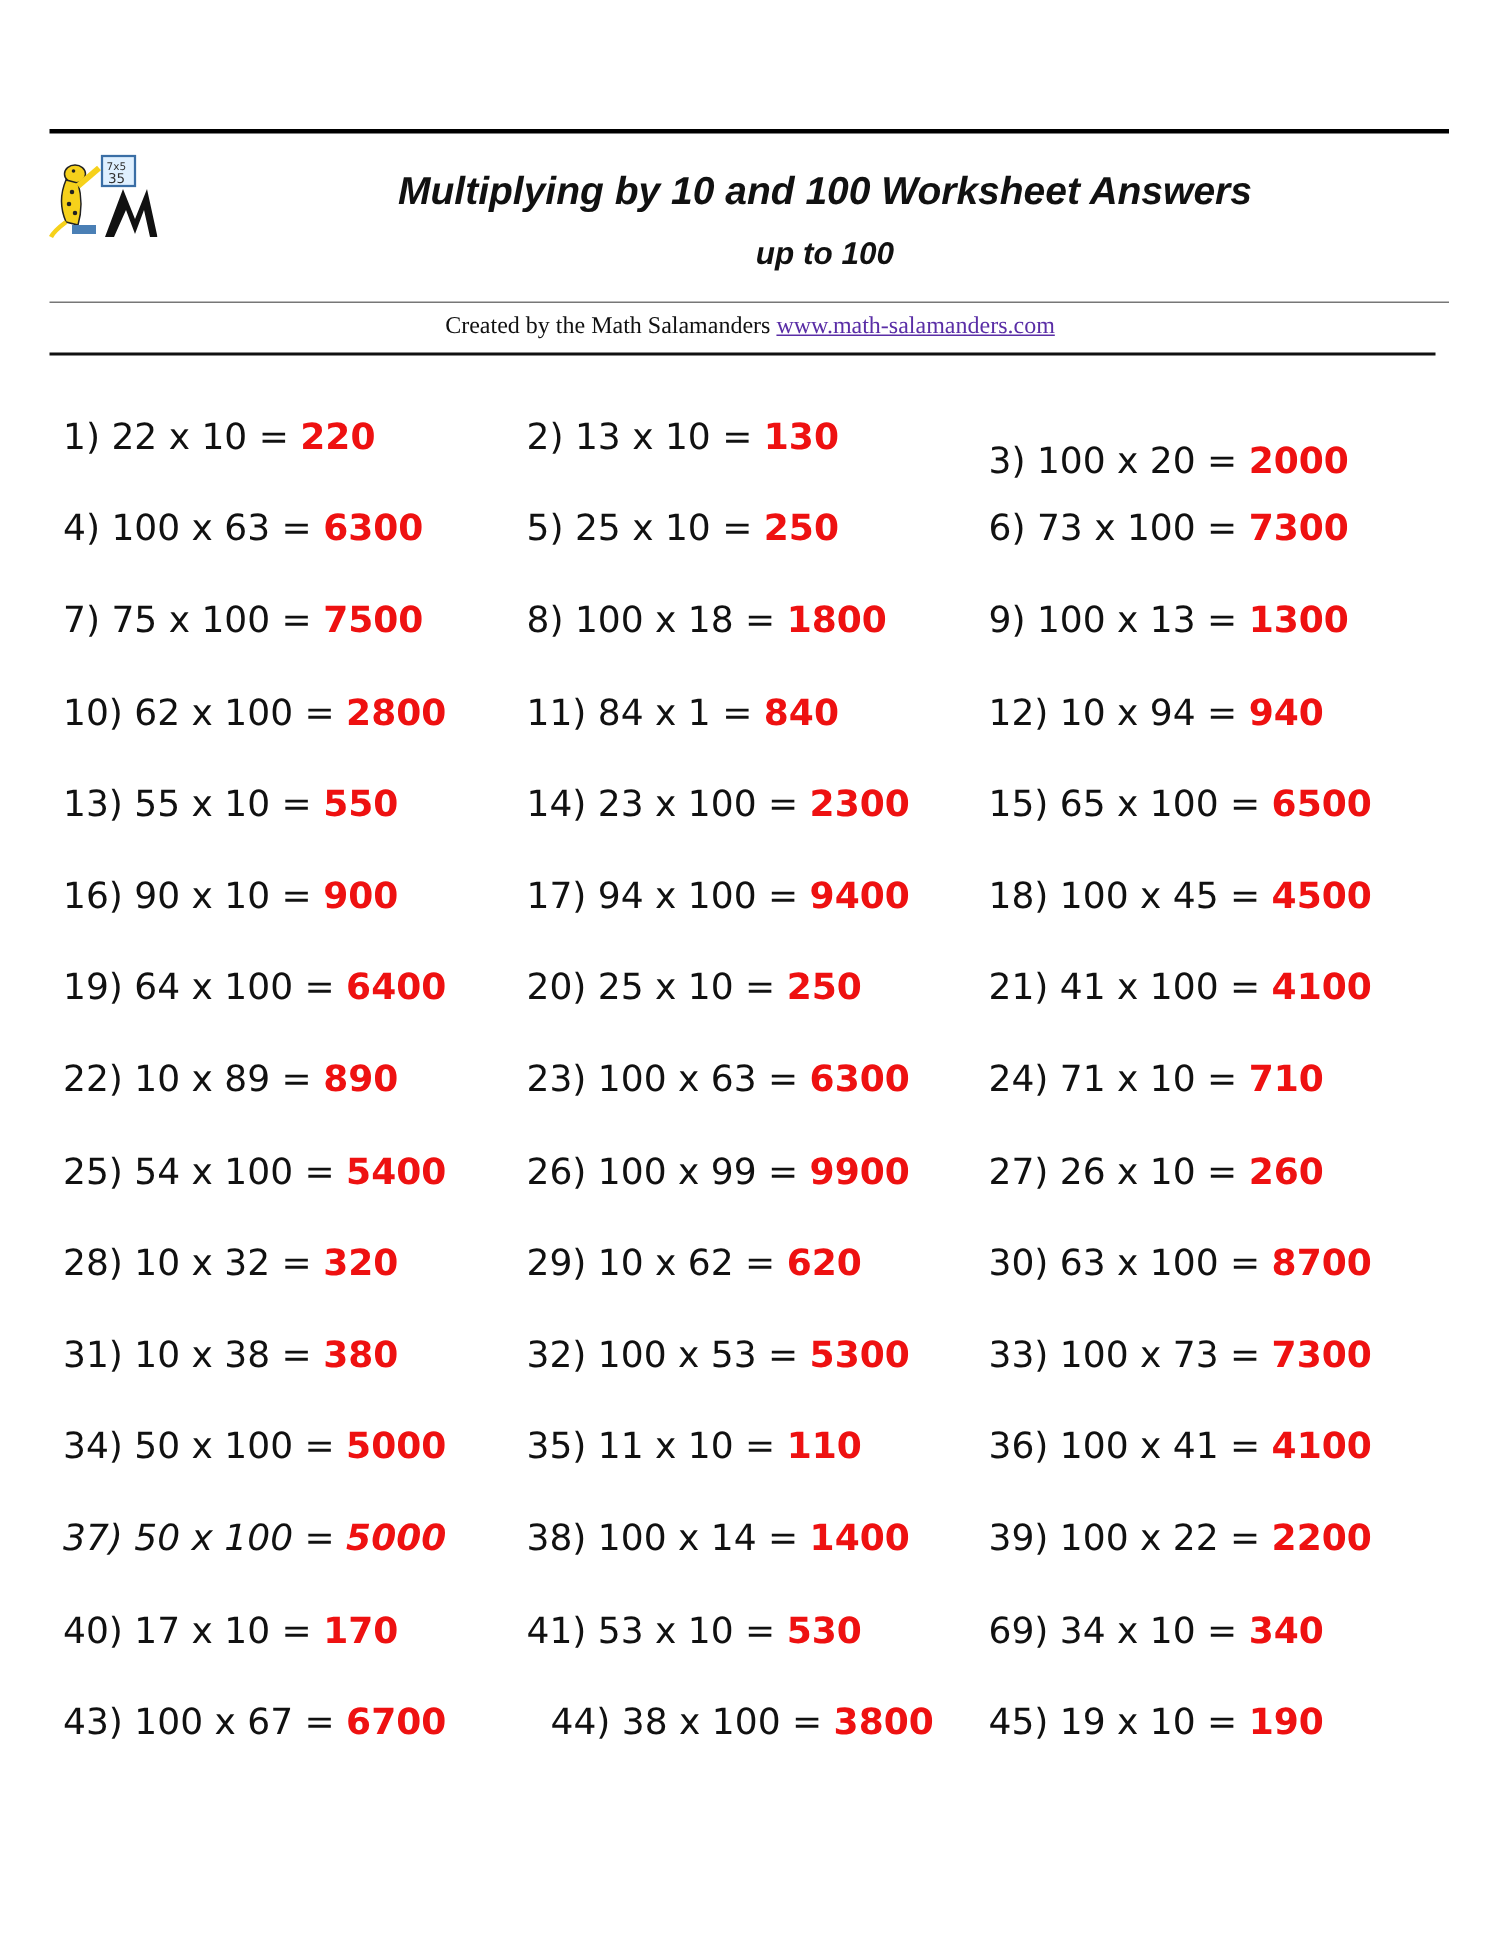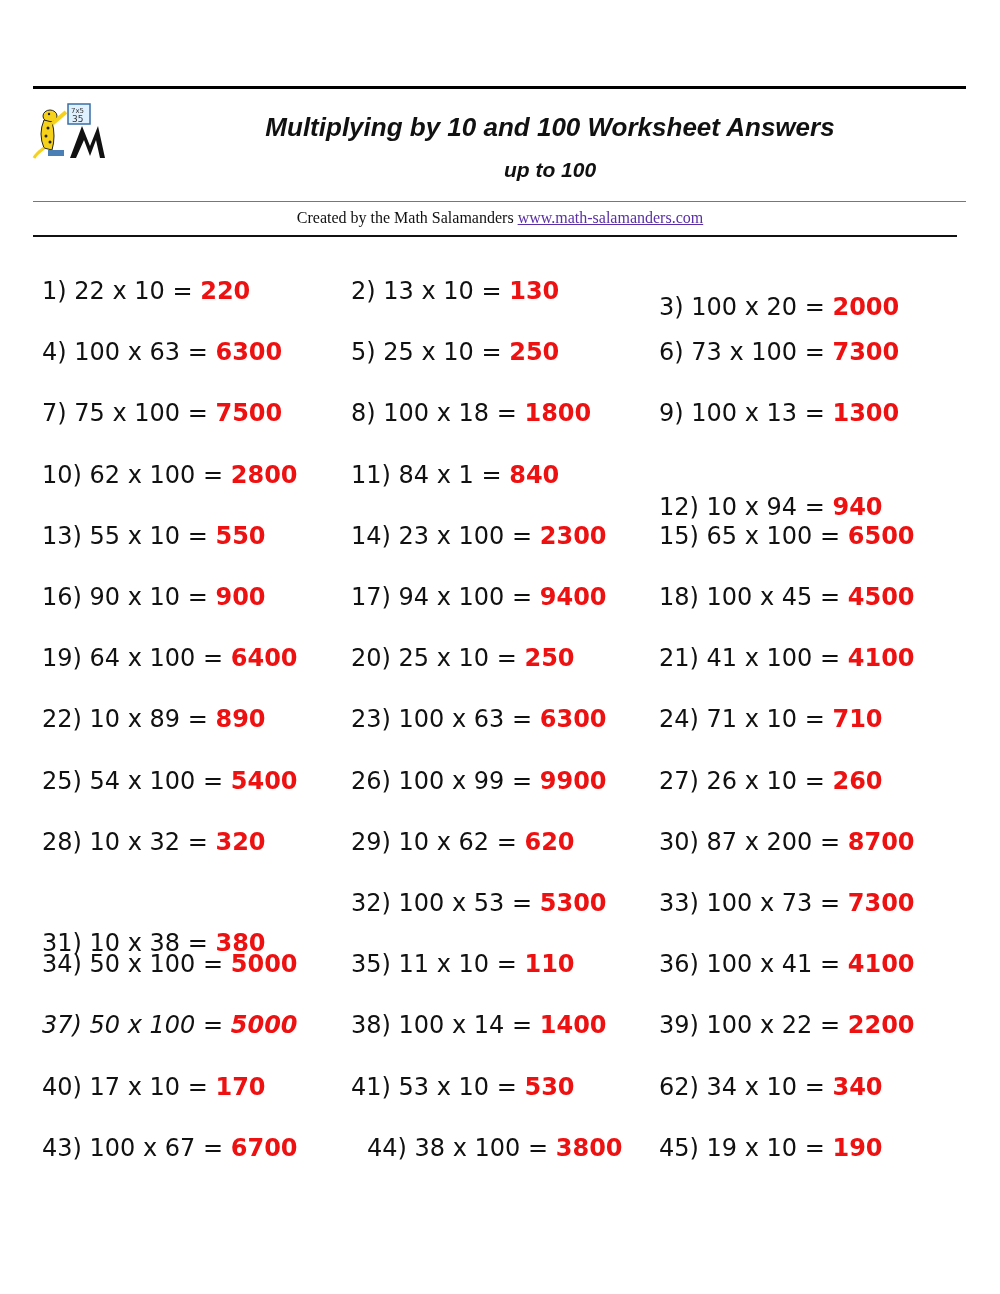--- a/index.html
+++ b/index.html
@@ -74,47 +74,47 @@
     <div class="problem" style="left: 309px; top: 0px;"><span>2)</span> <span>13 x 10 =</span> <span class="answer">130</span></div>
     <div class="problem" style="left: 617px; top: 16px;"><span>3)</span> <span>100 x 20 =</span> <span class="answer">2000</span></div>
     <div class="problem" style="left: 0px; top: 61.2px;"><span>4)</span> <span>100 x 63 =</span> <span class="answer">6300</span></div>
     <div class="problem" style="left: 309px; top: 61.2px;"><span>5)</span> <span>25 x 10 =</span> <span class="answer">250</span></div>
     <div class="problem" style="left: 617px; top: 61.2px;"><span>6)</span> <span>73 x 100 =</span> <span class="answer">7300</span></div>
     <div class="problem" style="left: 0px; top: 122.4px;"><span>7)</span> <span>75 x 100 =</span> <span class="answer">7500</span></div>
     <div class="problem" style="left: 309px; top: 122.4px;"><span>8)</span> <span>100 x 18 =</span> <span class="answer">1800</span></div>
     <div class="problem" style="left: 617px; top: 122.4px;"><span>9)</span> <span>100 x 13 =</span> <span class="answer">1300</span></div>
     <div class="problem" style="left: 0px; top: 183.6px;"><span>10)</span> <span>62 x 100 =</span> <span class="answer">2800</span></div>
     <div class="problem" style="left: 309px; top: 183.6px;"><span>11)</span> <span>84 x 1 =</span> <span class="answer">840</span></div>
-    <div class="problem" style="left: 617px; top: 183.6px; margin-top: 32px;"><span>12)</span> <span>10 x 94 =</span> <span class="answer">940</span></div>
+    <div class="problem" style="left: 617px; top: 183.6px;"><span>12)</span> <span>10 x 94 =</span> <span class="answer">940</span></div>
     <div class="problem" style="left: 0px; top: 244.8px;"><span>13)</span> <span>55 x 10 =</span> <span class="answer">550</span></div>
     <div class="problem" style="left: 309px; top: 244.8px;"><span>14)</span> <span>23 x 100 =</span> <span class="answer">2300</span></div>
     <div class="problem" style="left: 617px; top: 244.8px;"><span>15)</span> <span>65 x 100 =</span> <span class="answer">6500</span></div>
     <div class="problem" style="left: 0px; top: 306px;"><span>16)</span> <span>90 x 10 =</span> <span class="answer">900</span></div>
     <div class="problem" style="left: 309px; top: 306px;"><span>17)</span> <span>94 x 100 =</span> <span class="answer">9400</span></div>
     <div class="problem" style="left: 617px; top: 306px;"><span>18)</span> <span>100 x 45 =</span> <span class="answer">4500</span></div>
     <div class="problem" style="left: 0px; top: 367.2px;"><span>19)</span> <span>64 x 100 =</span> <span class="answer">6400</span></div>
     <div class="problem" style="left: 309px; top: 367.2px;"><span>20)</span> <span>25 x 10 =</span> <span class="answer">250</span></div>
     <div class="problem" style="left: 617px; top: 367.2px;"><span>21)</span> <span>41 x 100 =</span> <span class="answer">4100</span></div>
     <div class="problem" style="left: 0px; top: 428.4px;"><span>22)</span> <span>10 x 89 =</span> <span class="answer">890</span></div>
     <div class="problem" style="left: 309px; top: 428.4px;"><span>23)</span> <span>100 x 63 =</span> <span class="answer">6300</span></div>
     <div class="problem" style="left: 617px; top: 428.4px;"><span>24)</span> <span>71 x 10 =</span> <span class="answer">710</span></div>
     <div class="problem" style="left: 0px; top: 489.6px;"><span>25)</span> <span>54 x 100 =</span> <span class="answer">5400</span></div>
     <div class="problem" style="left: 309px; top: 489.6px;"><span>26)</span> <span>100 x 99 =</span> <span class="answer">9900</span></div>
     <div class="problem" style="left: 617px; top: 489.6px;"><span>27)</span> <span>26 x 10 =</span> <span class="answer">260</span></div>
     <div class="problem" style="left: 0px; top: 550.8px;"><span>28)</span> <span>10 x 32 =</span> <span class="answer">320</span></div>
     <div class="problem" style="left: 309px; top: 550.8px;"><span>29)</span> <span>10 x 62 =</span> <span class="answer">620</span></div>
-    <div class="problem" style="left: 617px; top: 550.8px;"><span>30)</span> <span>87 x 200 =</span> <span class="answer">8700</span></div>
-    <div class="problem" style="left: 0px; top: 612px; margin-top: 40px;"><span>31)</span> <span>10 x 38 =</span> <span class="answer">380</span></div>
+    <div class="problem" style="left: 617px; top: 550.8px;"><span>30)</span> <span>63 x 100 =</span> <span class="answer">8700</span></div>
+    <div class="problem" style="left: 0px; top: 612px;"><span>31)</span> <span>10 x 38 =</span> <span class="answer">380</span></div>
     <div class="problem" style="left: 309px; top: 612px;"><span>32)</span> <span>100 x 53 =</span> <span class="answer">5300</span></div>
     <div class="problem" style="left: 617px; top: 612px;"><span>33)</span> <span>100 x 73 =</span> <span class="answer">7300</span></div>
     <div class="problem" style="left: 0px; top: 673.2px;"><span>34)</span> <span>50 x 100 =</span> <span class="answer">5000</span></div>
     <div class="problem" style="left: 309px; top: 673.2px;"><span>35)</span> <span>11 x 10 =</span> <span class="answer">110</span></div>
     <div class="problem" style="left: 617px; top: 673.2px;"><span>36)</span> <span>100 x 41 =</span> <span class="answer">4100</span></div>
     <div class="problem" style="left: 0px; top: 734.4px; font-style: italic;"><span>37)</span> <span>50 x 100 =</span> <span class="answer">5000</span></div>
     <div class="problem" style="left: 309px; top: 734.4px;"><span>38)</span> <span>100 x 14 =</span> <span class="answer">1400</span></div>
     <div class="problem" style="left: 617px; top: 734.4px;"><span>39)</span> <span>100 x 22 =</span> <span class="answer">2200</span></div>
     <div class="problem" style="left: 0px; top: 795.6px; text-align: center;"><span>40)</span> <span>17 x 10 =</span> <span class="answer">170</span></div>
     <div class="problem" style="left: 309px; top: 795.6px;"><span>41)</span> <span>53 x 10 =</span> <span class="answer">530</span></div>
-    <div class="problem" style="left: 617px; top: 795.6px;"><span>62)</span> <span>34 x 10 =</span> <span class="answer">340</span></div>
+    <div class="problem" style="left: 617px; top: 795.6px;"><span>69)</span> <span>34 x 10 =</span> <span class="answer">340</span></div>
     <div class="problem" style="left: 0px; top: 856.8px;"><span>43)</span> <span>100 x 67 =</span> <span class="answer">6700</span></div>
     <div class="problem" style="left: 325px; top: 856.8px;"><span>44)</span> <span>38 x 100 =</span> <span class="answer">3800</span></div>
     <div class="problem" style="left: 617px; top: 856.8px;"><span>45)</span> <span>19 x 10 =</span> <span class="answer">190</span></div>
   </div>
 
 </body></html>

